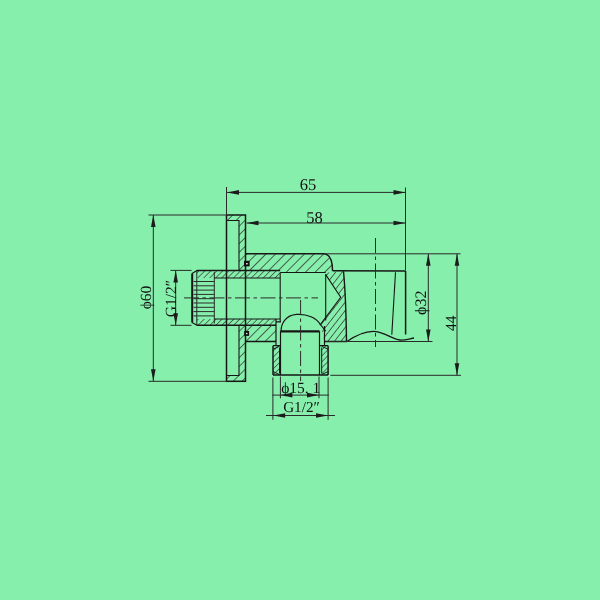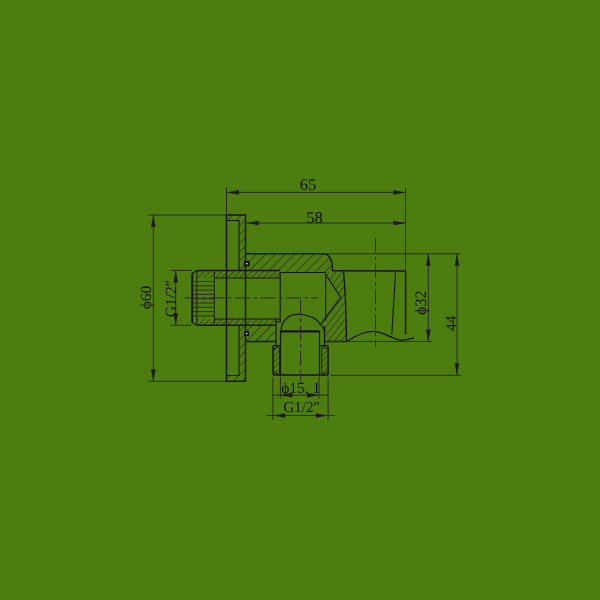--- a/index.html
+++ b/index.html
@@ -1,16 +1,16 @@
 <!DOCTYPE html>
 <html><head>
 <meta charset="utf-8">
 <style>
 html,body{margin:0;padding:0;background:#fff;}
-#page{width:600px;height:600px;position:relative;background:#4d7c0f;overflow:hidden;}
+#page{width:600px;height:600px;position:relative;background:#86efac;overflow:hidden;}
 text{font-family:"Liberation Serif", serif; fill:#111; text-rendering:geometricPrecision; -webkit-font-smoothing:antialiased;}
 </style>
 </head>
 <body>
 <div id="page">
 <svg width="600" height="600" viewBox="0 0 600 600">
 <defs>
 <pattern id="hBody" width="6.8" height="6.8" patternUnits="userSpaceOnUse" patternTransform="rotate(-45)">
   <line x1="0" y1="0" x2="6.8" y2="0" stroke="#2e2e2e" stroke-width="1.5"></line>
 </pattern>

